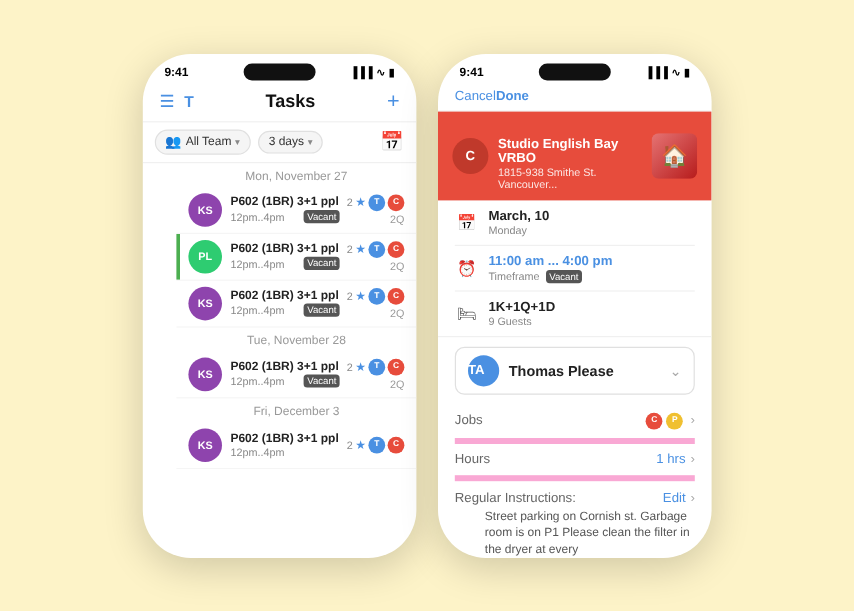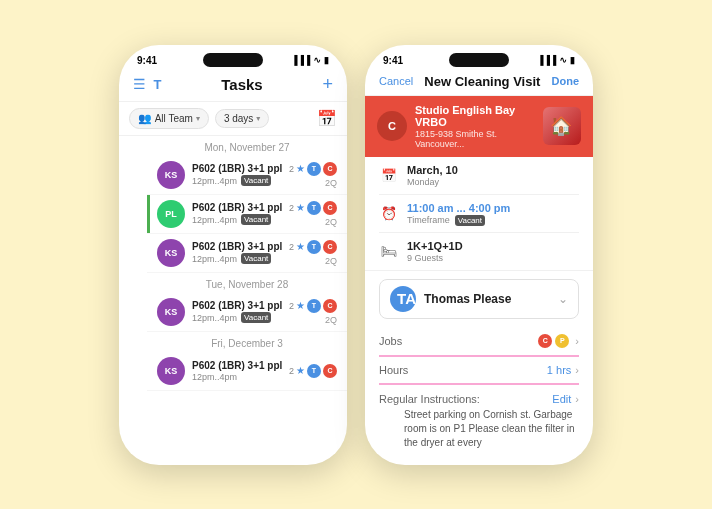--- a/index.html
+++ b/index.html
@@ -152,21 +152,21 @@
       flex-shrink: 0;
       margin-right: 7px;
     }
     .avatar.ks { background: #8e44ad; }
     .avatar.pl { background: #2ecc71; }
     .task-info { flex: 1; }
     .task-title { font-size: 10px; font-weight: 600; color: #222; }
     .task-sub {
       display: flex;
       align-items: center;
-      gap: 4px;
+      gap: 16px;
       font-size: 9px;
       color: #888;
       margin-top: 1px;
       text-align: center;
     }
     .vacant-badge {
       background: #555;
       color: #fff;
       font-size: 8px;
       border-radius: 3px;
@@ -231,21 +231,21 @@
       border-radius: 50%;
       background: #c0392b;
       color: #fff;
       display: flex;
       align-items: center;
       justify-content: center;
       font-size: 11px;
       font-weight: 700;
       flex-shrink: 0;
     }
-    .property-info { flex: 1; }
+    .property-info { flex: 1; margin-top: 13px; }
     .property-name { font-size: 11px; font-weight: 700; color: #fff; }
     .property-addr { font-size: 9px; color: rgba(255,255,255,0.85); margin-top: 1px; }
     .property-img {
       width: 38px;
       height: 38px;
       background: #c0392b;
       border-radius: 6px;
       overflow: hidden;
       display: flex;
       align-items: center;
@@ -307,34 +307,34 @@
       gap: 8px;
     }
     .assign-avatar {
       width: 26px;
       height: 26px;
       border-radius: 50%;
       background: #4a90e2;
       color: #fff;
       display: flex;
       align-items: center;
-      justify-content: flex-end;
-      font-size: 15px;
+      justify-content: flex-start;
+      font-size: 11px;
       font-weight: 700;
       flex-shrink: 0;
     }
     .assign-name { flex: 1; font-size: 12px; font-weight: 600; color: #222; }
     .assign-chevron { color: #aaa; font-size: 12px; }
 
     .info-rows { padding: 0 14px; }
     .info-row {
       display: flex;
-      align-items: center;
+      align-items: flex-start;
       padding: 7px 0;
-      border-bottom: 2px solid #f9a8d4;
+      border-bottom: 5px solid #f9a8d4;
     }
     .info-label { font-size: 11px; color: #666; flex: 1; }
     .info-value { font-size: 11px; color: #4a90e2; font-weight: 500; }
     .info-icons {
       display: flex;
       gap: 3px;
       margin-right: 6px;
     }
     .dot-icon {
       width: 14px;
@@ -520,21 +520,20 @@
       <div style="width:60px;"></div>
       <div class="status-right">
         <span>▐▐▐</span>
         <span>∿</span>
         <span>▮</span>
       </div>
     </div>
 
     <div class="right-header">
       <span class="cancel">Cancel</span>
-      <span class="title">New Cleaning Visit</span>
       <span class="done">Done</span>
     </div>
 
     <div class="property-banner">
       <div class="property-avatar">
         <span>C</span>
       </div>
       <div class="property-info">
         <div class="property-name">Studio English Bay VRBO</div>
         <div class="property-addr">1815-938 Smithe St. Vancouver...</div>

